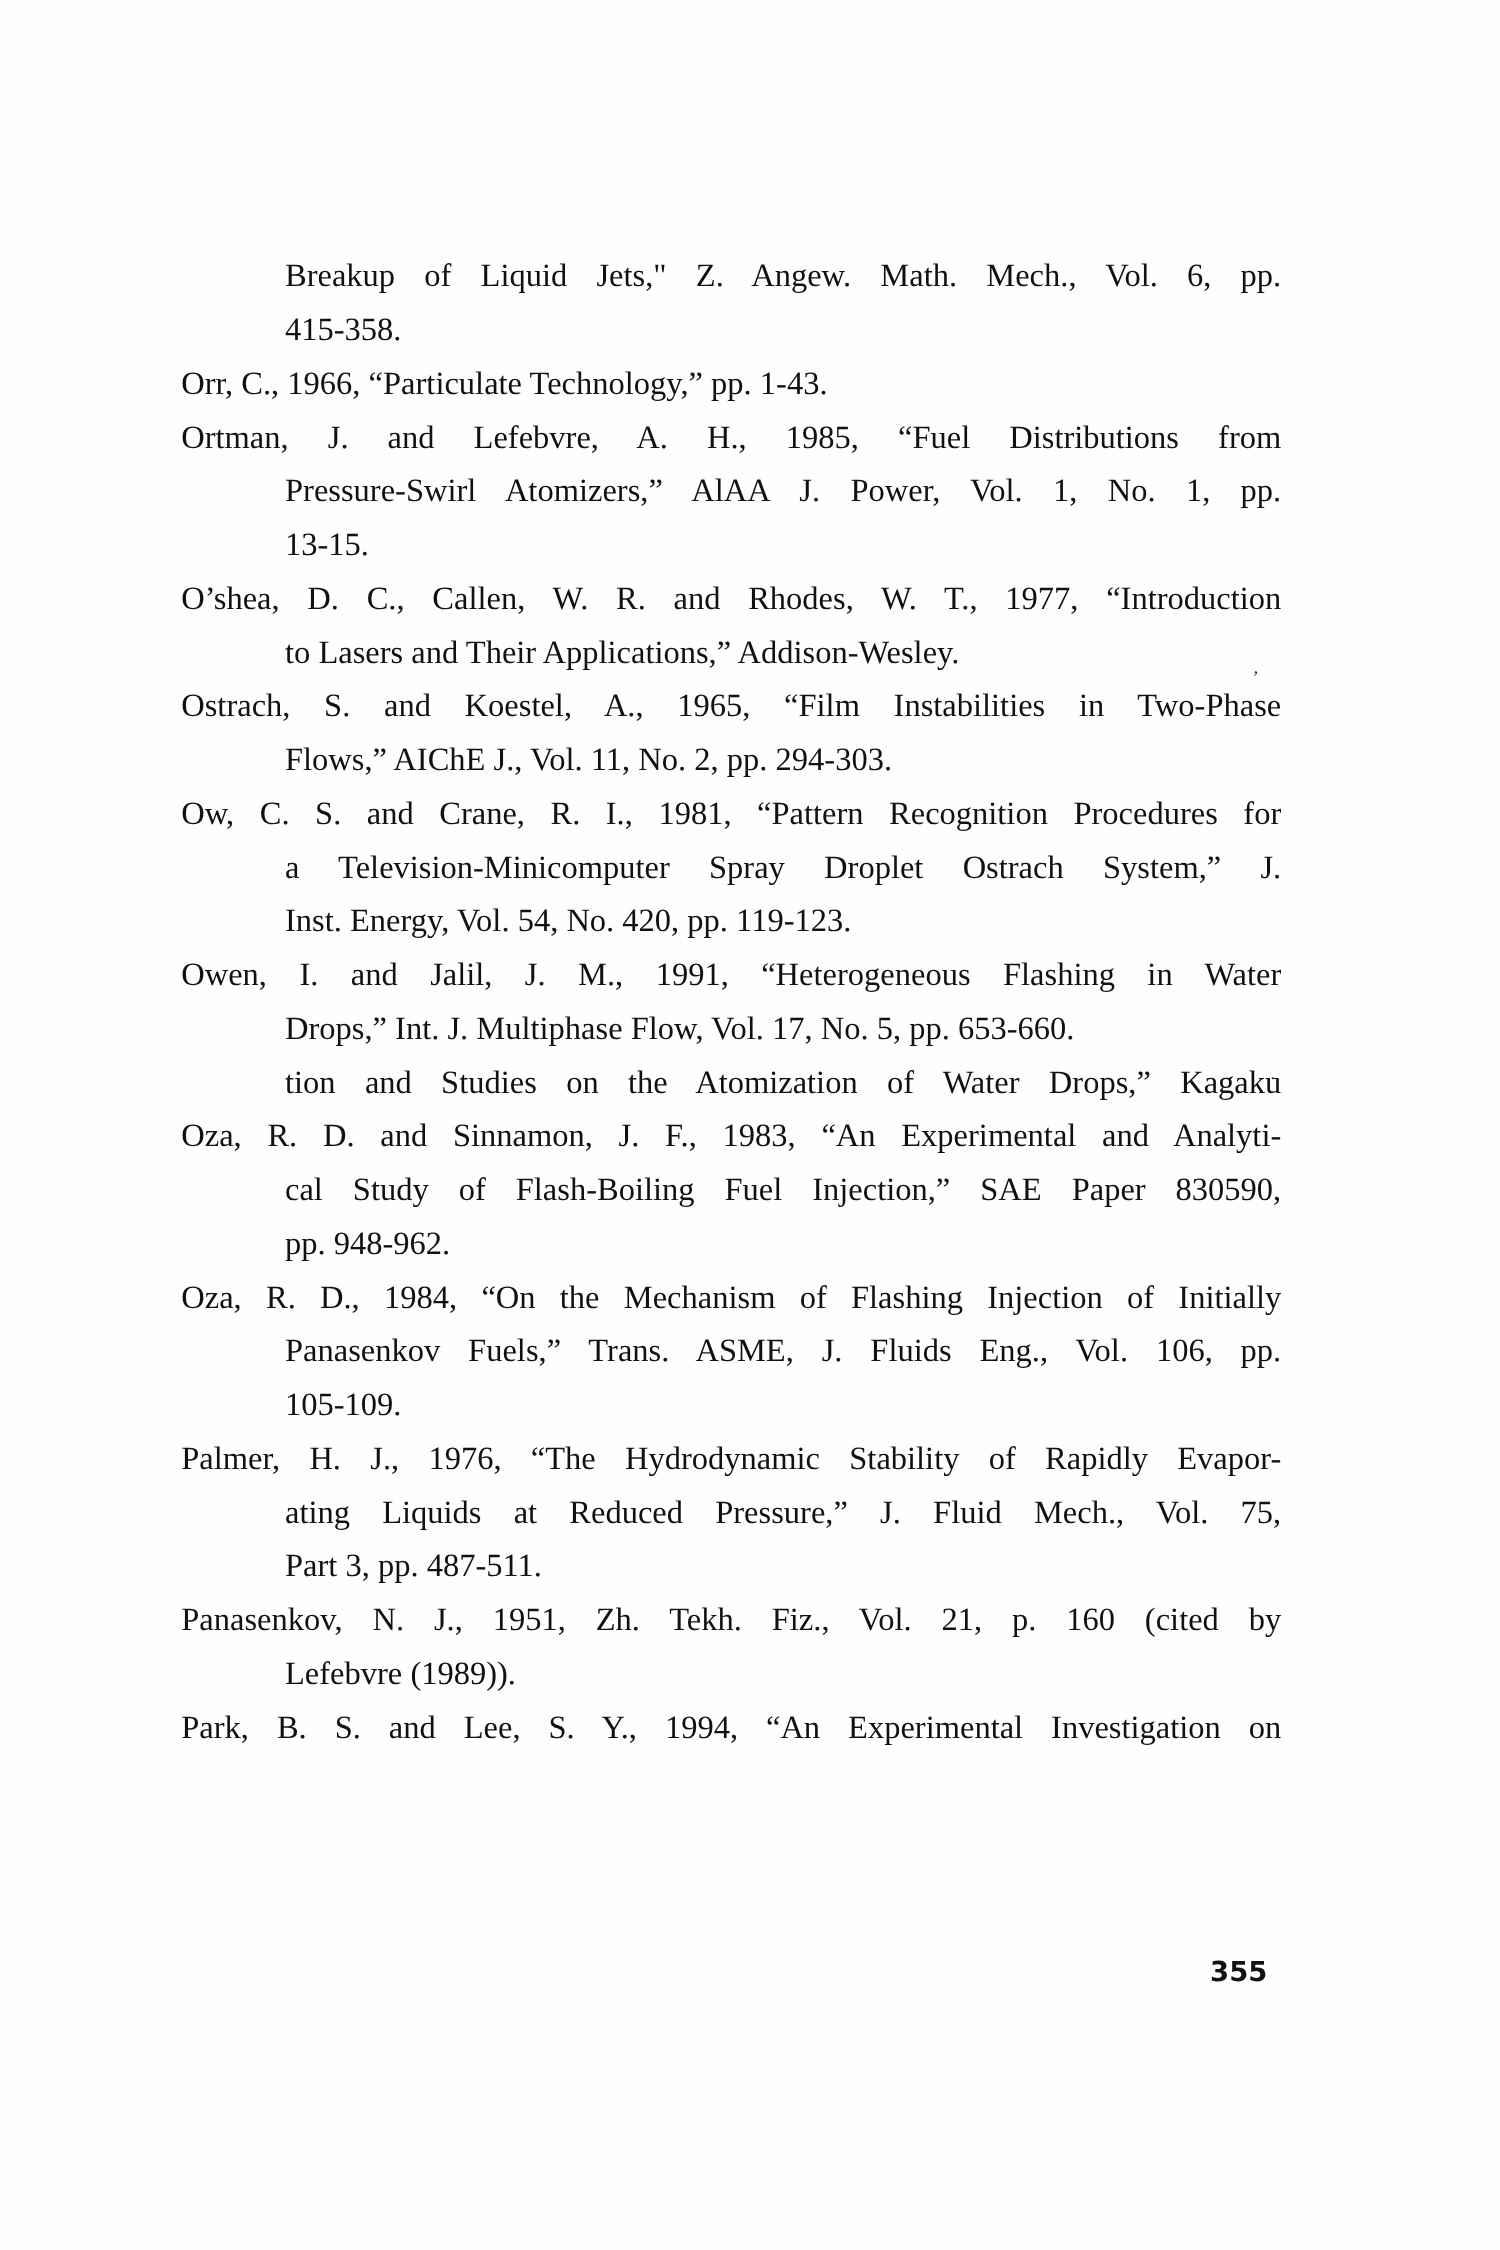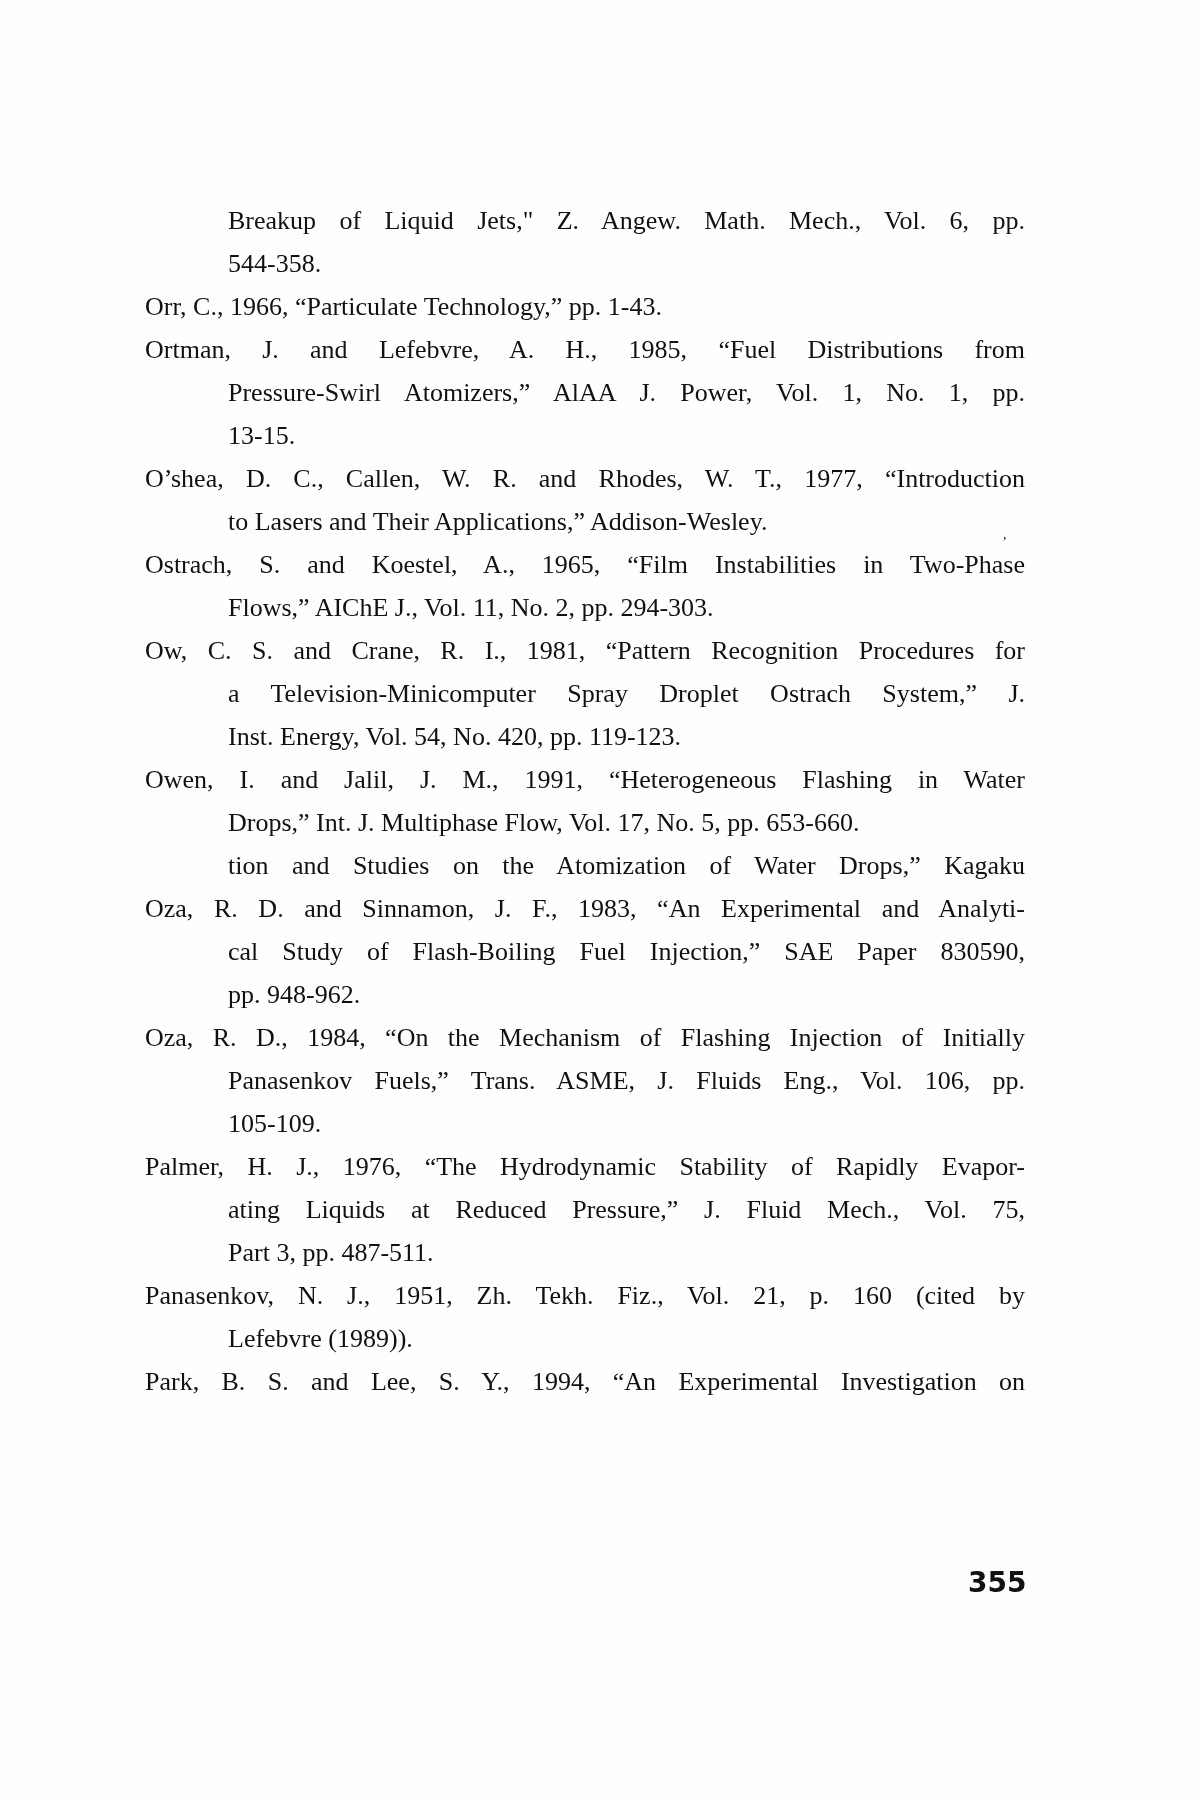--- a/index.html
+++ b/index.html
@@ -15,31 +15,31 @@
     white-space: nowrap;
     transform-origin: left top;
     letter-spacing: 0;
   }
   .line.cont { padding-left: 83px; }
   .line.j { text-align: justify; text-align-last: justify; white-space: normal; overflow: hidden; }
   .line.j.cont { width: 797px; }
   .line.j.first { width: 880px; }
   .page-number {
     position: absolute; left: 968px; top: 1566px;
-    font-family: "DejaVu Sans", sans-serif; font-weight: bold; font-size: 28px; color: #111;
+    font-family: "DejaVu Sans", sans-serif; font-weight: bold; font-size: 22px; color: #111;
   }
   .artifact { position: absolute; font-family: "Liberation Serif", serif; color: #222; font-size: 14px; }
 </style>
 </head>
 <body>
 
 <div class="page">
   <div class="refs">
     <div class="line cont j">Breakup of Liquid Jets," Z. Angew. Math. Mech., Vol. 6, pp.</div>
-    <div class="line cont">544-358.</div>
+    <div class="line cont">415-358.</div>
     <div class="line first">Orr, C., 1966, “Particulate Technology,” pp. 1-43.</div>
     <div class="line first j">Ortman, J. and Lefebvre, A. H., 1985, “Fuel Distributions from</div>
     <div class="line cont j">Pressure-Swirl Atomizers,” AlAA J. Power, Vol. 1, No. 1, pp.</div>
     <div class="line cont">13-15.</div>
     <div class="line first j">O’shea, D. C., Callen, W. R. and Rhodes, W. T., 1977, “Introduction</div>
     <div class="line cont">to Lasers and Their Applications,” Addison-Wesley.</div>
     <div class="line first j">Ostrach, S. and Koestel, A., 1965, “Film Instabilities in Two-Phase</div>
     <div class="line cont">Flows,” AIChE J., Vol. 11, No. 2, pp. 294-303.</div>
     <div class="line first j">Ow, C. S. and Crane, R. I., 1981, “Pattern Recognition Procedures for</div>
     <div class="line cont j">a Television-Minicomputer Spray Droplet Ostrach System,” J.</div>

